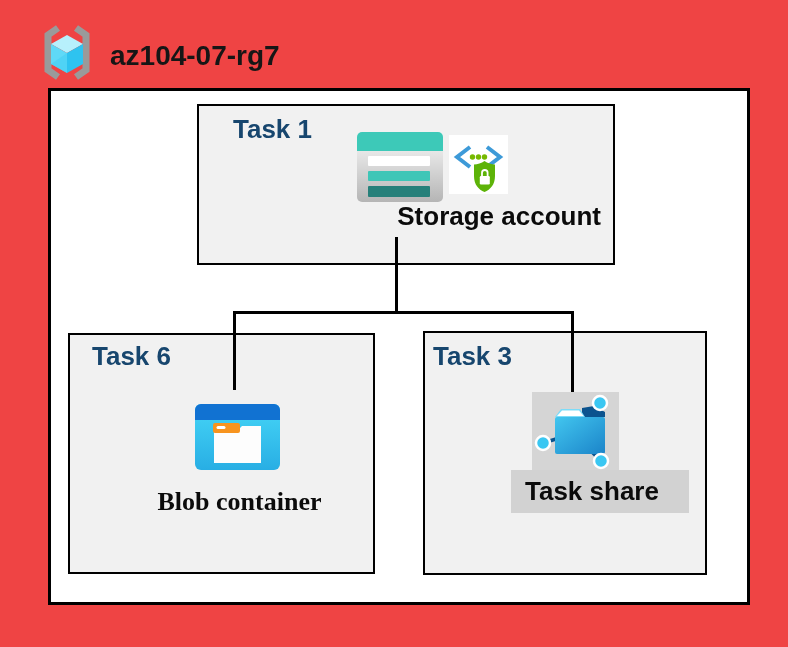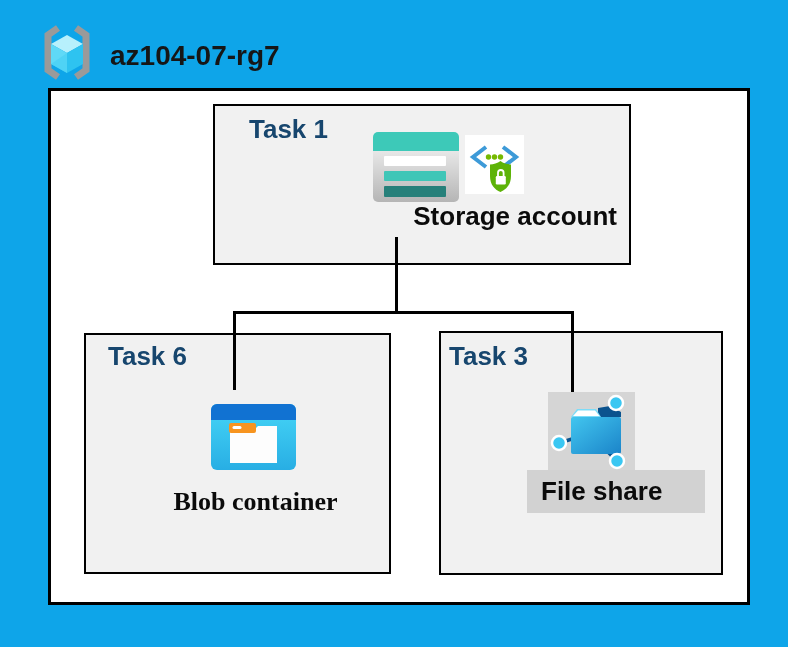--- a/index.html
+++ b/index.html
@@ -1,35 +1,34 @@
 <!DOCTYPE html>
 <html><head>
 <meta charset="utf-8">
 <style>
   html,body{margin:0;padding:0;background:#ffffff;}
   .stage{
-    position:relative;width:788px;height:647px;background:#0ea5e9;
+    position:relative;width:788px;height:647px;background:#ef4444;
     font-family:"Liberation Sans",sans-serif;overflow:hidden;
   }
   .abs{position:absolute;}
   
   .rg-title{
     position:absolute;left:110px;top:41px;
     font-size:28px;font-weight:700;color:#161616;line-height:30px;
     letter-spacing:0px;white-space:nowrap;
   }
   
   .outer-box{
     position:absolute;left:48px;top:88px;width:702px;height:517px;
     border:3px solid #000;background:#ffffff;box-sizing:border-box;
   }
   .task-box{
     position:absolute;border:2.5px solid #000;background:#f1f1f1;
     box-sizing:border-box;
-    margin-left:16px;
   }
   .task1{left:197px;top:104px;width:418px;height:161px;}
   .task2{left:68px;top:333px;width:307px;height:241px;}
   .task3{left:423px;top:331px;width:284px;height:244px;}
   .task-label{
     position:absolute;font-size:26px;font-weight:700;color:#17466e;
     line-height:30px;white-space:nowrap;
   }
   .task1 .task-label{left:34px;top:8px;}
   .task2 .task-label{left:22px;top:6px;}
@@ -140,21 +139,21 @@
       <path d="M69 69 L58 58" stroke="#0b538e" stroke-width="3.5"></path>
       <polygon points="50,16 62,14 73,20 73,25 50,25" fill="#0b538e"></polygon>
       <polygon points="23,25 29,17 48,17 53,25" fill="#7ddcf8"></polygon>
       <polygon points="25,24 30,18.5 47,18.5 51.5,24" fill="#ffffff"></polygon>
       <rect x="23" y="25" width="50" height="37" rx="2" fill="url(#fgrad)"></rect>
       <circle cx="68" cy="11" r="7" fill="#3ac7f2" stroke="#ffffff" stroke-width="2.5"></circle>
       <circle cx="11" cy="51" r="7" fill="#3ac7f2" stroke="#ffffff" stroke-width="2.5"></circle>
       <circle cx="69" cy="69" r="7" fill="#3ac7f2" stroke="#ffffff" stroke-width="2.5"></circle>
     </svg>
     <div class="fs-label-bg">
-      <div class="resource-label">File share</div>
+      <div class="resource-label">Task share</div>
     </div>
   </section>
 
   <div class="line line-v1"></div>
   <div class="line line-h"></div>
   <div class="line line-v2"></div>
   <div class="line line-v3"></div>
 
 </div>
 

